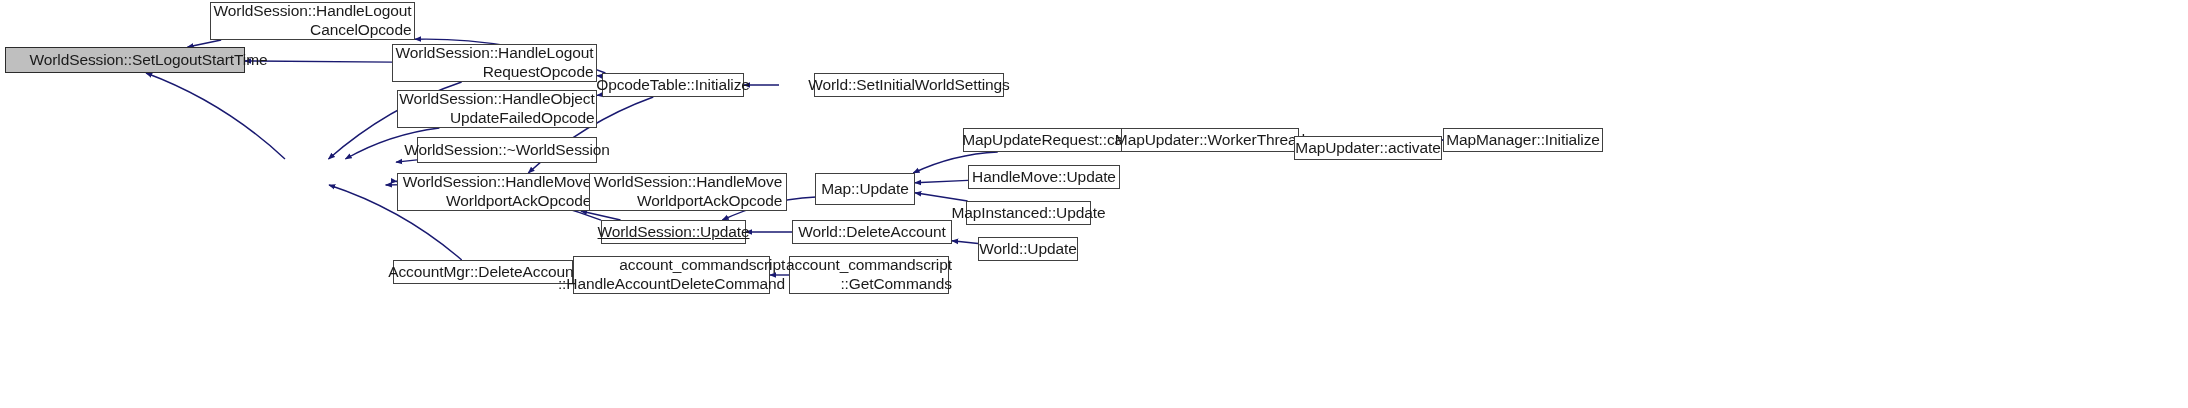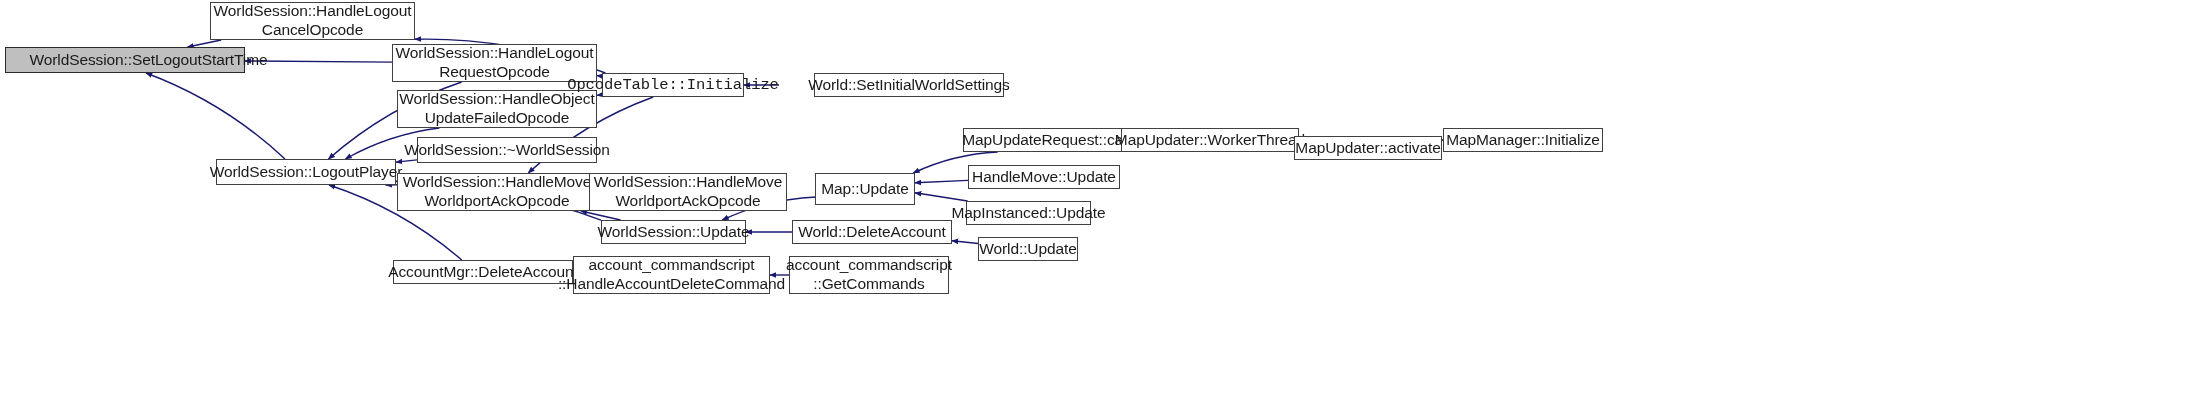--- a/index.html
+++ b/index.html
@@ -27,21 +27,21 @@
     position: absolute;
     box-sizing: border-box;
     border: 1px solid #404040;
     background: #ffffff;
     color: #1a1a1a;
     font-size: 15.5px;
     line-height: 1.22;
     display: flex;
     align-items: center;
     justify-content: center;
-    text-align: center;
+    text-align: right;
     white-space: pre-line;
     letter-spacing: -0.1px;
     z-index: 5;
   }
   .node.highlight {
     background: #bfbfbf;
     border-color: #2b2b2b;
     padding-left: 47px;
   }
 </style>
@@ -85,28 +85,27 @@
       <path d="M 789 275 L 770 275" fill="none" stroke="#191970" stroke-width="1.4" marker-end="url(#arrow)"></path>
     </svg>
 <div class="node highlight" style="left: 5px; top: 47px; width: 240px; height: 26px;">WorldSession::SetLogoutStartTime</div>
     <div class="node" style="left: 210px; top: 2px; width: 205px; height: 38px;">WorldSession::HandleLogout
 CancelOpcode</div>
     <div class="node" style="left: 392px; top: 44px; width: 205px; height: 38px;">WorldSession::HandleLogout
 RequestOpcode</div>
     <div class="node" style="left: 397px; top: 90px; width: 200px; height: 38px;">WorldSession::HandleObject
 UpdateFailedOpcode</div>
     <div class="node" style="left: 417px; top: 137px; width: 180px; height: 26px;">WorldSession::~WorldSession</div>
-    <div class="node" style="left: 216px; top: 159px; width: 180px; height: 26px;">WorldSession::LogoutPlayer</div>
     <div class="node" style="left: 397px; top: 173px; width: 200px; height: 38px;">WorldSession::HandleMove
 WorldportAckOpcode</div>
-    <div class="node" style="left: 602px; top: 73px; width: 142px; height: 24px; font-family: Liberation Mono, monospace;">OpcodeTable::Initialize</div>
+    <div class="node" style="left: 602px; top: 73px; width: 142px; height: 24px;">OpcodeTable::Initialize</div>
     <div class="node" style="left: 779px; top: 73px; width: 190px; height: 24px; margin-left: 35px;">World::SetInitialWorldSettings</div>
     <div class="node" style="left: 589px; top: 173px; width: 198px; height: 38px;">WorldSession::HandleMove
 WorldportAckOpcode</div>
-    <div class="node" style="left: 601px; top: 220px; width: 145px; height: 24px;">WorldSession::Update</div>
+    <div class="node" style="left: 601px; top: 220px; width: 145px; height: 24px; text-decoration: underline;">WorldSession::Update</div>
     <div class="node" style="left: 792px; top: 220px; width: 160px; height: 24px;">World::DeleteAccount</div>
     <div class="node" style="left: 978px; top: 237px; width: 100px; height: 24px;">World::Update</div>
     <div class="node" style="left: 815px; top: 173px; width: 100px; height: 32px;">Map::Update</div>
     <div class="node" style="left: 963px; top: 128px; width: 166px; height: 24px;">MapUpdateRequest::call</div>
     <div class="node" style="left: 968px; top: 165px; width: 152px; height: 24px;">HandleMove::Update</div>
     <div class="node" style="left: 966px; top: 201px; width: 125px; height: 24px;">MapInstanced::Update</div>
     <div class="node" style="left: 1121px; top: 128px; width: 178px; height: 24px;">MapUpdater::WorkerThread</div>
     <div class="node" style="left: 1294px; top: 136px; width: 148px; height: 24px;">MapUpdater::activate</div>
     <div class="node" style="left: 1443px; top: 128px; width: 160px; height: 24px;">MapManager::Initialize</div>
     <div class="node" style="left: 393px; top: 260px; width: 180px; height: 24px;">AccountMgr::DeleteAccount</div>

